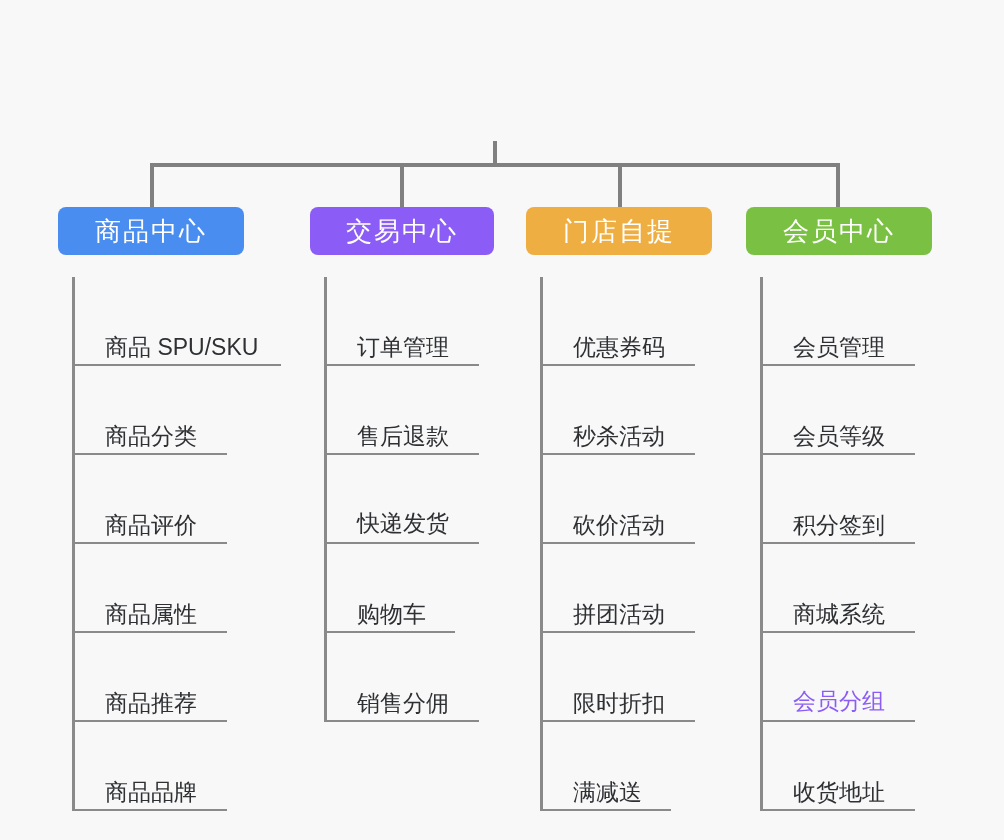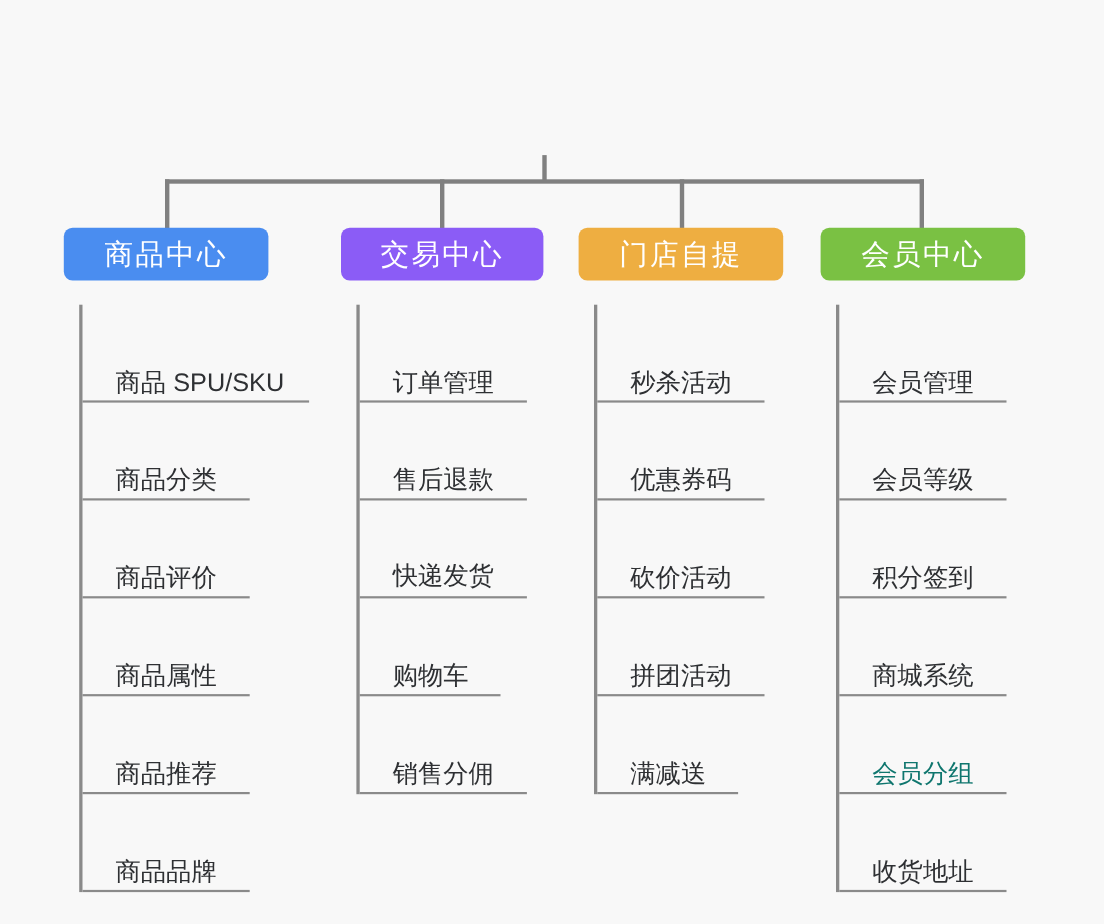--- a/index.html
+++ b/index.html
@@ -206,33 +206,37 @@
       </div>
     </div>
   </div>
 
   <div class="branch c3">
     <div class="branch-head" style="background: rgb(238, 174, 65);">
       <span>门店自提</span>
     </div>
     <div class="leaf-list" style="border-left-color: rgb(138, 138, 138);">
       <div class="leaf">
+        <span class="leaf-label" style="color: rgb(46, 48, 51);">优惠券码</span>
+        <span class="leaf-underline" style="width: 152px; background: rgb(138, 138, 138);"></span>
+      </div>
+      <div class="leaf">
         <span class="leaf-label" style="color: rgb(46, 48, 51);">秒杀活动</span>
         <span class="leaf-underline" style="width: 152px; background: rgb(138, 138, 138);"></span>
       </div>
       <div class="leaf">
-        <span class="leaf-label" style="color: rgb(46, 48, 51);">优惠券码</span>
-        <span class="leaf-underline" style="width: 152px; background: rgb(138, 138, 138);"></span>
-      </div>
-      <div class="leaf">
         <span class="leaf-label" style="color: rgb(46, 48, 51);">砍价活动</span>
         <span class="leaf-underline" style="width: 152px; background: rgb(138, 138, 138);"></span>
       </div>
       <div class="leaf">
         <span class="leaf-label" style="color: rgb(46, 48, 51);">拼团活动</span>
+        <span class="leaf-underline" style="width: 152px; background: rgb(138, 138, 138);"></span>
+      </div>
+      <div class="leaf">
+        <span class="leaf-label" style="color: rgb(46, 48, 51);">限时折扣</span>
         <span class="leaf-underline" style="width: 152px; background: rgb(138, 138, 138);"></span>
       </div>
       <div class="leaf">
         <span class="leaf-label" style="color: rgb(46, 48, 51);">满减送</span>
         <span class="leaf-underline" style="width: 128px; background: rgb(138, 138, 138);"></span>
       </div>
     </div>
   </div>
 
   <div class="branch c4">
@@ -250,21 +254,21 @@
       </div>
       <div class="leaf">
         <span class="leaf-label" style="color: rgb(46, 48, 51);">积分签到</span>
         <span class="leaf-underline" style="width: 152px; background: rgb(138, 138, 138);"></span>
       </div>
       <div class="leaf">
         <span class="leaf-label" style="color: rgb(46, 48, 51);">商城系统</span>
         <span class="leaf-underline" style="width: 152px; background: rgb(138, 138, 138);"></span>
       </div>
       <div class="leaf">
-        <span class="leaf-label" style="color: #0f766e;">会员分组</span>
+        <span class="leaf-label" style="color: #8b5cf6; font-family: Liberation Mono, monospace;">会员分组</span>
         <span class="leaf-underline" style="width: 152px; background: rgb(138, 138, 138);"></span>
       </div>
       <div class="leaf">
         <span class="leaf-label" style="color: rgb(46, 48, 51);">收货地址</span>
         <span class="leaf-underline" style="width: 152px; background: rgb(138, 138, 138);"></span>
       </div>
     </div>
   </div>
 
 </div>

